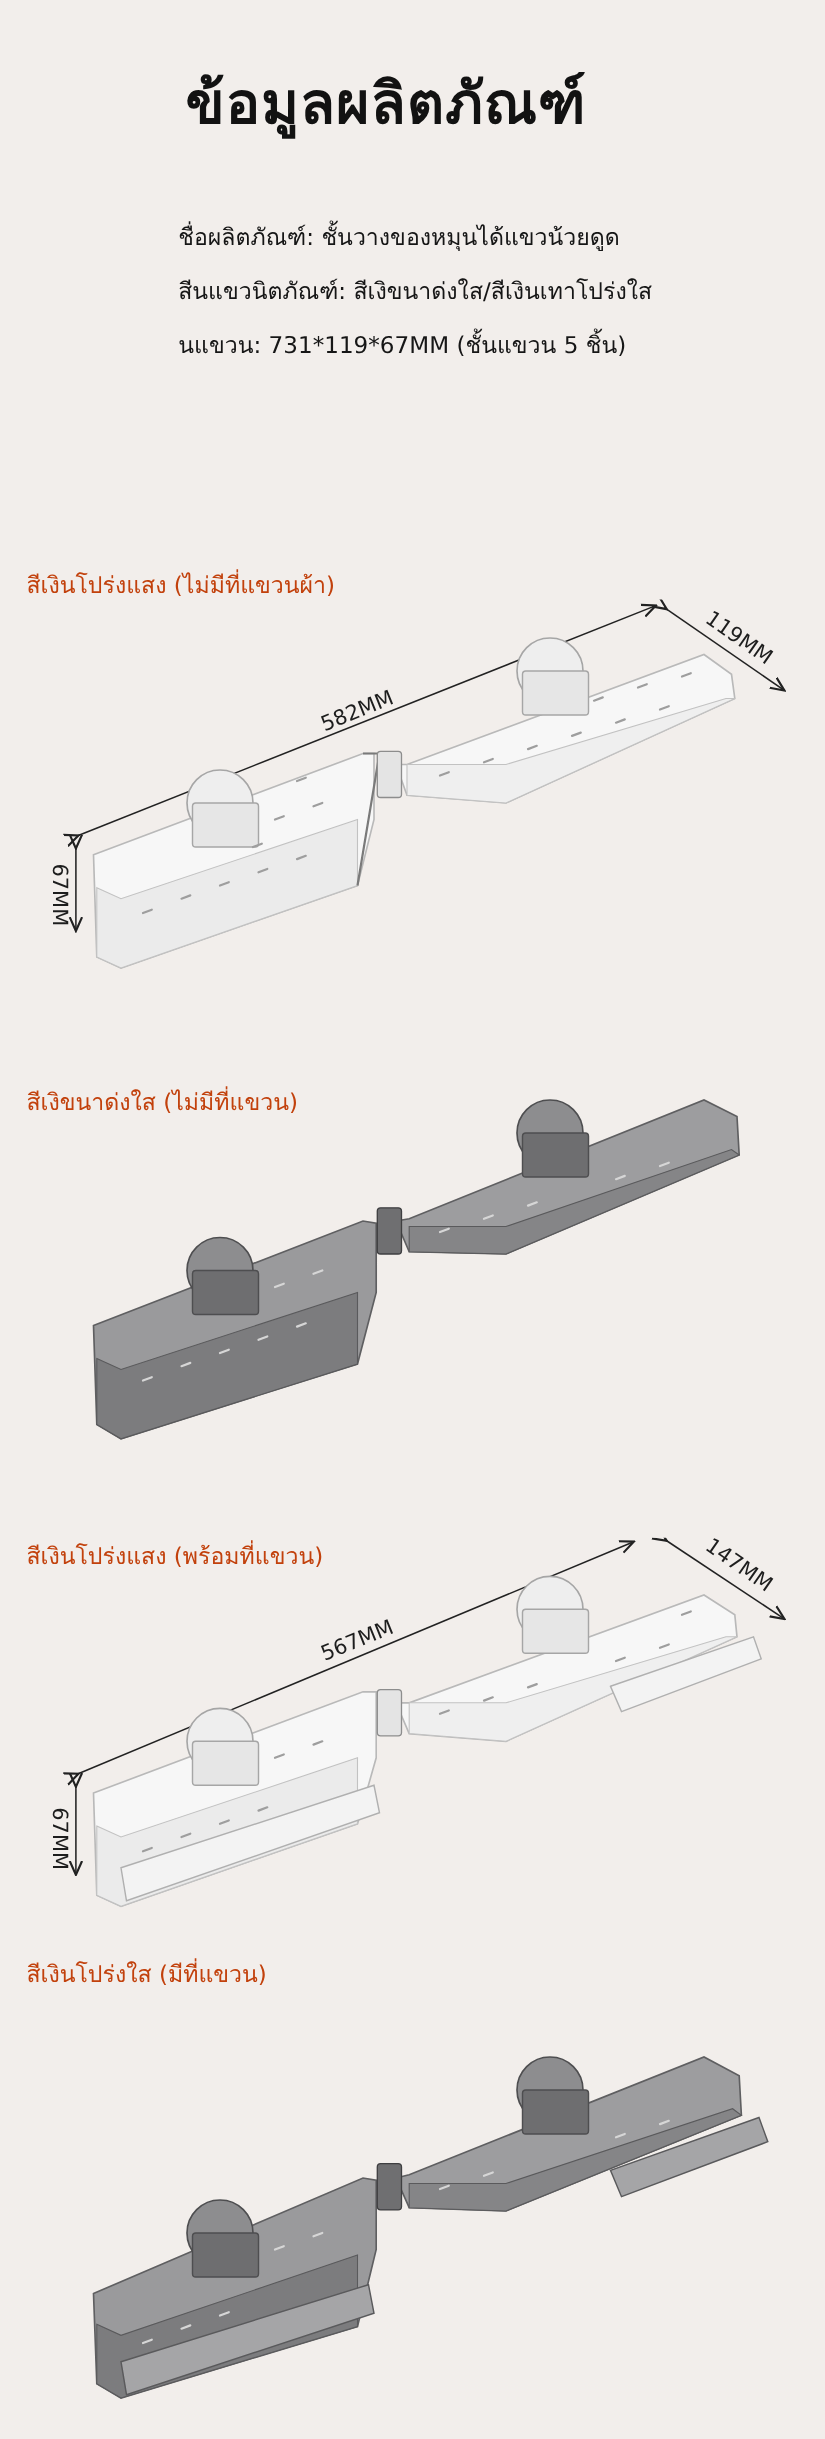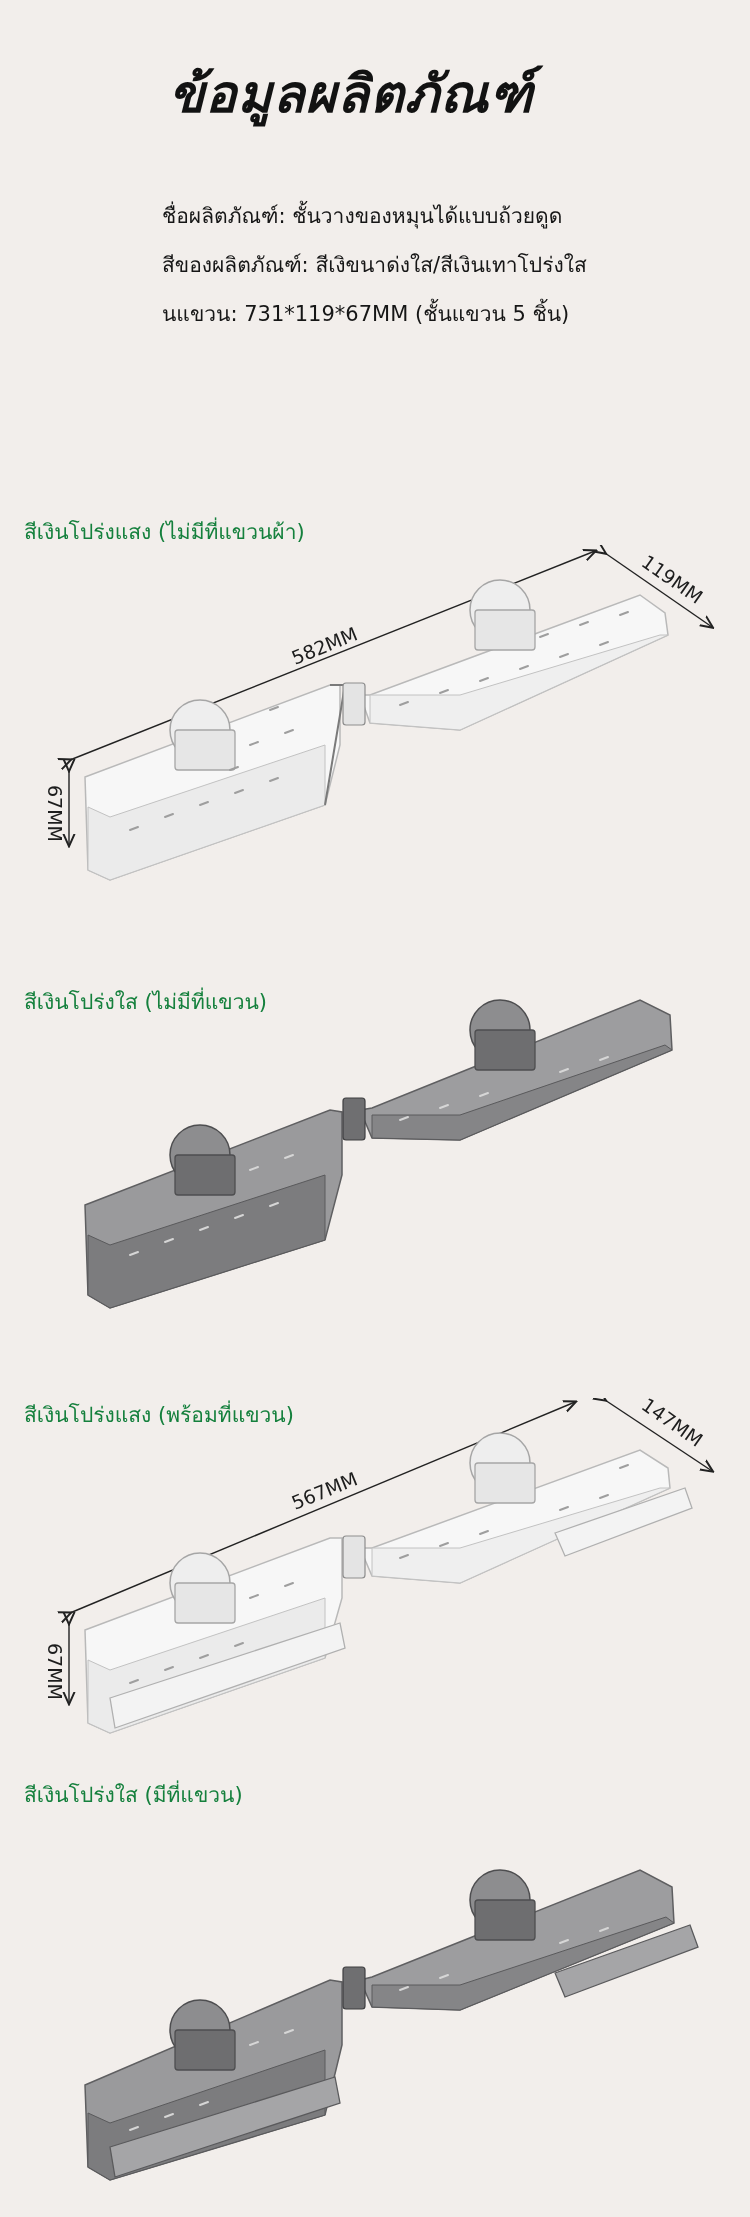--- a/index.html
+++ b/index.html
@@ -12,37 +12,36 @@
     font-family: "DejaVu Sans", "Liberation Sans", sans-serif;
     color: #161616;
   }
   .title {
     position: absolute;
     left: 0; top: 52px; width: 702px;
     text-align: center;
     font-family: "DejaVu Serif", "Liberation Serif", serif;
     font-size: 52px;
     font-weight: bold;
-    font-style: italic;
     letter-spacing: 1px;
     color: #121212;
   }
   .specs {
     position: absolute;
     left: 162px; top: 192px;
     font-size: 21px;
     line-height: 49px;
   }
   .spec-line { white-space: nowrap; }
   .section-label {
     position: absolute;
     left: 24px;
     font-size: 21px;
     white-space: nowrap;
-    color: #15803d;
+    color: #c2410c;
   }
   .product {
     position: absolute;
     left: 0;
     width: 750px;
   }
   .product svg { display: block; }
   .dim-text {
     font-family: "DejaVu Sans", "Liberation Sans", sans-serif;
     font-size: 19px;
@@ -50,24 +49,24 @@
   }
 </style>
 </head>
 <body>
 
 <div class="title">ข้อมูลผลิตภัณฑ์</div>
 
 <div class="specs">
   <div class="spec-line">
     <span>ชื่อผลิตภัณฑ์:</span>
-    <span>ชั้นวางของหมุนได้แบบถ้วยดูด</span>
+    <span>ชั้นวางของหมุนได้แขวน้วยดูด</span>
   </div>
   <div class="spec-line">
-    <span>สีของผลิตภัณฑ์:</span>
+    <span>สีนแขวนิตภัณฑ์:</span>
     <span>สีเงิขนาด่งใส/สีเงินเทาโปร่งใส</span>
   </div>
   <div class="spec-line">
     <span>นแขวน:</span>
     <span>731*119*67MM (ชั้นแขวน 5 ชิ้น)</span>
   </div>
 </div>
 
 <div class="section-label" style="top:515px;">สีเงินโปร่งแสง (ไม่มีที่แขวนผ้า)</div>
 <div class="product" style="top:545px;">
@@ -123,21 +122,21 @@
       <line x1="520" y1="124" x2="528" y2="121"></line>
         <line x1="560" y1="112" x2="568" y2="109"></line>
         <line x1="600" y1="100" x2="608" y2="97"></line>
       <line x1="580" y1="80" x2="588" y2="77"></line>
         <line x1="620" y1="70" x2="628" y2="67"></line>
         <line x1="540" y1="92" x2="548" y2="89"></line>
     </g>
   </svg>
 </div>
 
-<div class="section-label" style="top:985px;">สีเงินโปร่งใส (ไม่มีที่แขวน)</div>
+<div class="section-label" style="top:985px;">สีเงิขนาด่งใส (ไม่มีที่แขวน)</div>
 <div class="product" style="top:990px;">
   <svg width="750" height="320" viewBox="0 0 750 320">
     <g>
       <path d="M85,215 L330,120 L342,122 L342,185 L325,250 L110,318 L88,305 Z" fill="#9a9a9c" stroke="#5f5f61" stroke-width="1.5"></path>
       <path d="M88,245 L110,255 L325,185 L325,250 L110,318 L88,305 Z" fill="#7c7c7e" stroke="#5a5a5c" stroke-width="1"></path>
     </g>
     <g>
       <path d="M360,120 L372,118 L640,10 L670,25 L672,60 L460,150 L372,148 Z" fill="#9d9d9f" stroke="#5f5f61" stroke-width="1.5"></path>
       <path d="M372,125 L460,125 L665,55 L672,60 L460,150 L372,148 Z" fill="#858587" stroke="#5a5a5c" stroke-width="1"></path>
     </g>

